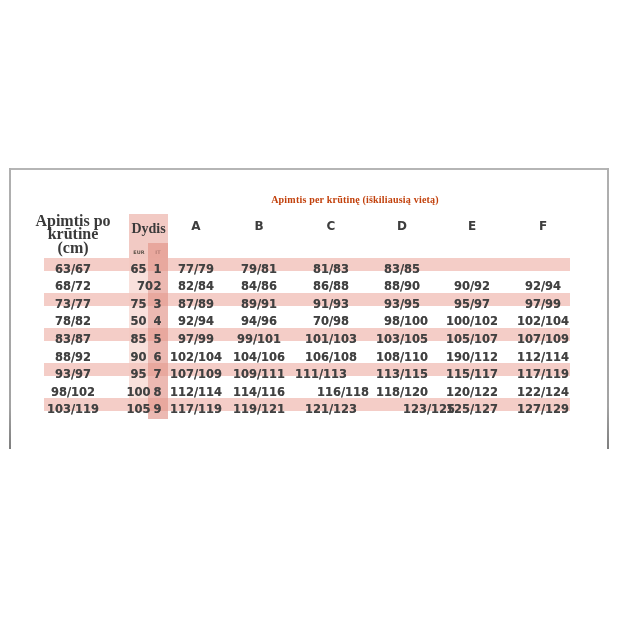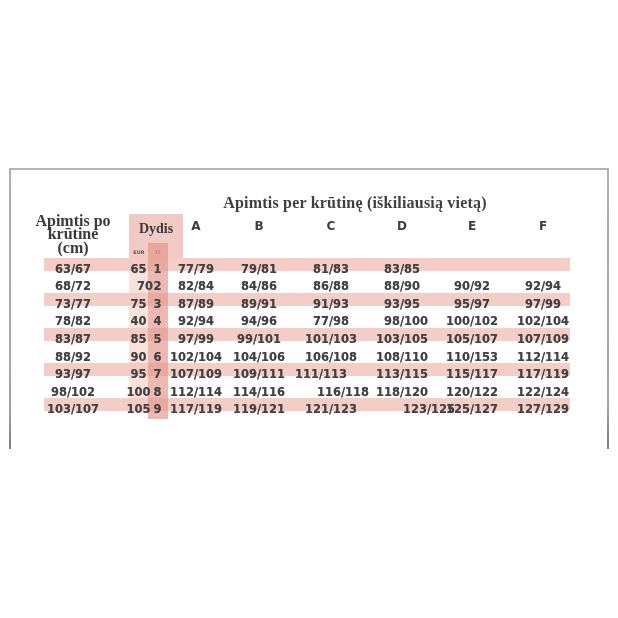--- a/index.html
+++ b/index.html
@@ -13,31 +13,31 @@
   .line{position:absolute;background:#a9a9a9;}
   .line-top{left:10px;top:168px;width:599px;height:1.5px;background:#b5b5b5;}
   .line-left{left:9px;top:168px;width:1.8px;height:281px;
     background:linear-gradient(#b0b0b0 0%,#a3a3a3 85%,#7e7e7e 100%);}
   .line-right{left:607.2px;top:168px;width:1.8px;height:281px;
     background:linear-gradient(#b0b0b0 0%,#a3a3a3 85%,#7e7e7e 100%);}
   
   .chart-title{
     position:absolute;left:355px;top:194px;transform:translateX(-50%);
     font-family:"Liberation Serif","DejaVu Serif",serif;
-    font-weight:bold;font-size:16px;color:#404040;white-space:nowrap;
+    font-weight:bold;font-size:10px;color:#c2410c;white-space:nowrap;
     letter-spacing:0.2px;
   }
   .rowhead{
     position:absolute;left:73px;top:214px;transform:translateX(-50%);
     font-family:"Liberation Serif","DejaVu Serif",serif;
     font-weight:bold;font-size:16px;line-height:13.4px;color:#3a3a3a;
     text-align:center;white-space:nowrap;
   }
   .dydis-block{
-    position:absolute;left:129px;top:214px;width:54px;height:43.5px;
+    position:absolute;left:129px;top:214px;width:39px;height:43.5px;
     background:#f2cac4;
   }
   .dydis-label{
     position:absolute;left:50%;top:7px;transform:translateX(-50%);
     font-family:"Liberation Serif","DejaVu Serif",serif;
     font-weight:bold;font-size:14px;color:#3a3a3a;
   }
   .sub-label{
     position:absolute;top:248px;transform:translateX(-50%) scale(0.82);
     font-size:6px;font-weight:bold;color:#5a5148;letter-spacing:0.2px;
@@ -126,25 +126,25 @@
         <span class="cell z-top" style="left: 157.5px;">3</span>
         <span class="cell" style="left: 196px;">87/89</span>
         <span class="cell" style="left: 259px;">89/91</span>
         <span class="cell" style="left: 331px;">91/93</span>
         <span class="cell" style="left: 402px;">93/95</span>
         <span class="cell" style="left: 472px;">95/97</span>
         <span class="cell" style="left: 543px;">97/99</span>
       </div>
       <div class="row" style="top: 310.3px;">
         <span class="cell" style="left: 73px;">78/82</span>
-        <span class="cell z-top" style="left: 138.5px;">40</span>
+        <span class="cell z-top" style="left: 138.5px;">50</span>
         <span class="cell z-top" style="left: 157.5px;">4</span>
         <span class="cell" style="left: 196px;">92/94</span>
         <span class="cell" style="left: 259px;">94/96</span>
-        <span class="cell" style="left: 331px;">77/98</span>
+        <span class="cell" style="left: 331px;">70/98</span>
         <span class="cell" style="left: 406px;">98/100</span>
         <span class="cell" style="left: 472px;">100/102</span>
         <span class="cell" style="left: 543px;">102/104</span>
       </div>
       <div class="row" style="top: 327.9px; border-radius: 6px;">
         <div class="stripe" style="background: rgb(244, 205, 199);"></div>
         <span class="cell" style="left: 73px;">83/87</span>
         <span class="cell z-top" style="left: 138.5px;">85</span>
         <span class="cell z-top" style="left: 157.5px;">5</span>
         <span class="cell" style="left: 196px;">97/99</span>
@@ -155,21 +155,21 @@
         <span class="cell" style="left: 543px;">107/109</span>
       </div>
       <div class="row" style="top: 345.5px;">
         <span class="cell" style="left: 73px;">88/92</span>
         <span class="cell z-top" style="left: 138.5px;">90</span>
         <span class="cell z-top" style="left: 157.5px;">6</span>
         <span class="cell" style="left: 196px;">102/104</span>
         <span class="cell" style="left: 259px;">104/106</span>
         <span class="cell" style="left: 331px;">106/108</span>
         <span class="cell" style="left: 402px;">108/110</span>
-        <span class="cell" style="left: 472px;">110/153</span>
+        <span class="cell" style="left: 472px;">190/112</span>
         <span class="cell" style="left: 543px;">112/114</span>
       </div>
       <div class="row" style="top: 363.1px;">
         <div class="stripe" style="background: rgb(244, 205, 199);"></div>
         <span class="cell" style="left: 73px;">93/97</span>
         <span class="cell z-top" style="left: 138.5px;">95</span>
         <span class="cell z-top" style="left: 157.5px;">7</span>
         <span class="cell" style="left: 196px;">107/109</span>
         <span class="cell" style="left: 259px;">109/111</span>
         <span class="cell" style="left: 321px;">111/113</span>
@@ -183,21 +183,21 @@
         <span class="cell z-top" style="left: 157.5px;">8</span>
         <span class="cell" style="left: 196px;">112/114</span>
         <span class="cell" style="left: 259px;">114/116</span>
         <span class="cell" style="left: 331px; margin-left: 12px;">116/118</span>
         <span class="cell" style="left: 402px;">118/120</span>
         <span class="cell" style="left: 472px;">120/122</span>
         <span class="cell" style="left: 543px;">122/124</span>
       </div>
       <div class="row" style="top: 398.3px;">
         <div class="stripe" style="background: rgb(244, 205, 199);"></div>
-        <span class="cell" style="left: 73px;">103/107</span>
+        <span class="cell" style="left: 73px;">103/119</span>
         <span class="cell z-top" style="left: 138.5px;">105</span>
         <span class="cell z-top" style="left: 157.5px;">9</span>
         <span class="cell" style="left: 196px;">117/119</span>
         <span class="cell" style="left: 259px;">119/121</span>
         <span class="cell" style="left: 331px;">121/123</span>
         <span class="cell" style="left: 402px; margin-left: 27px;">123/125</span>
         <span class="cell" style="left: 472px;">125/127</span>
         <span class="cell" style="left: 543px;">127/129</span>
       </div>
     </div>

